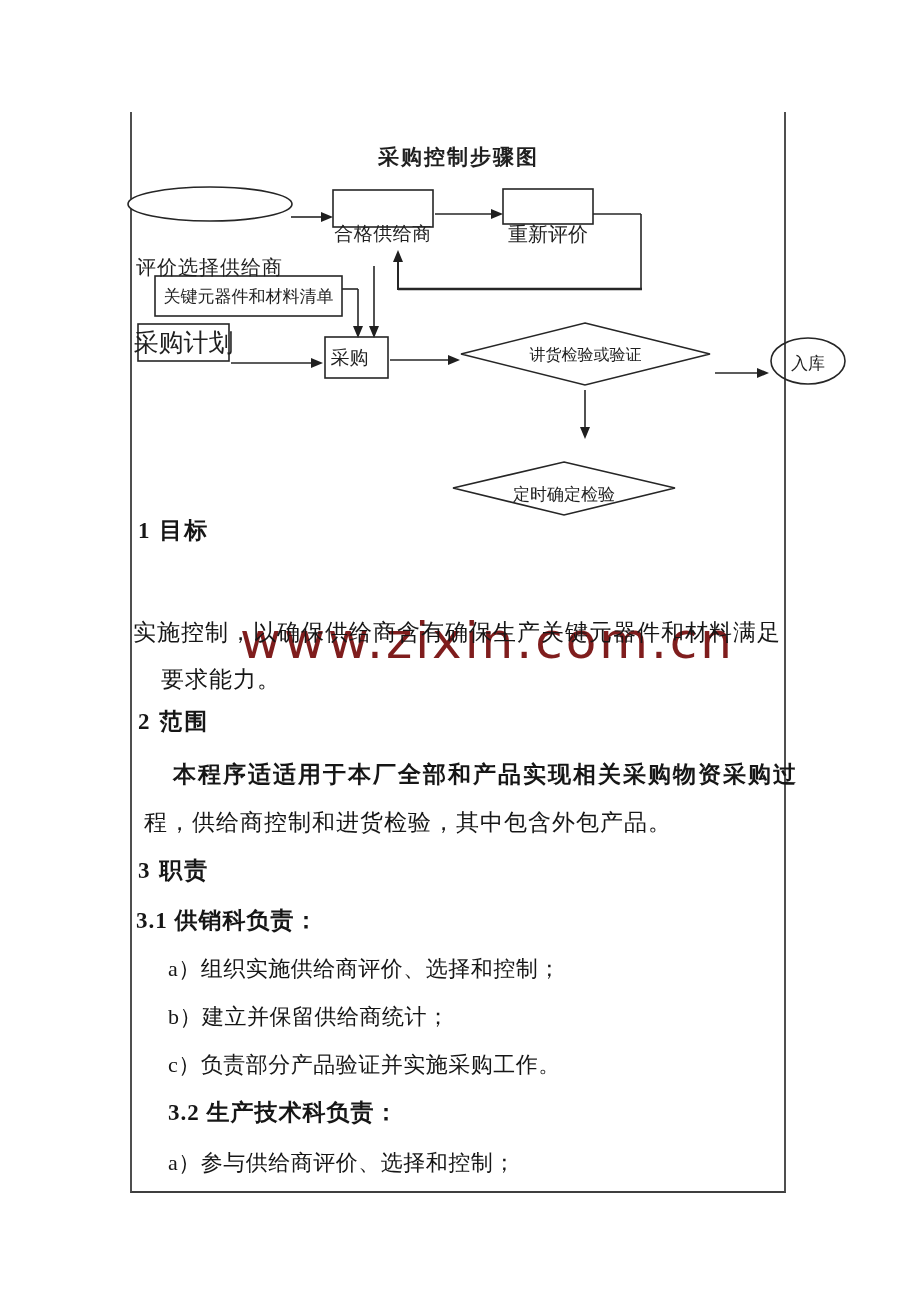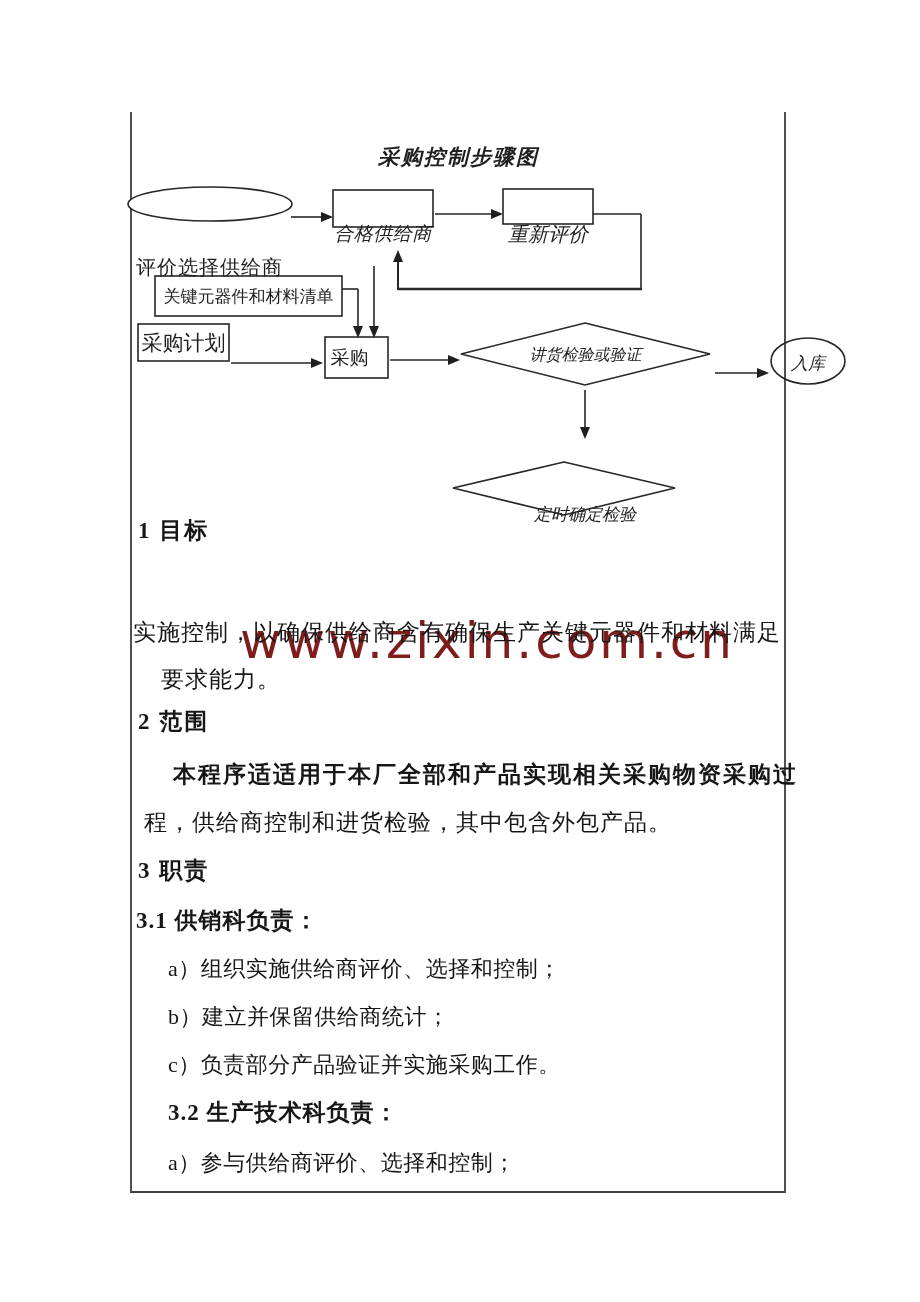--- a/index.html
+++ b/index.html
@@ -7,21 +7,21 @@
     position:relative;width:920px;height:1302px;background:#ffffff;overflow:hidden;
     font-family:"Liberation Serif","DejaVu Serif",serif;color:#1c1c1c;
   }
   .doc-border{
     position:absolute;left:130px;top:112px;width:656px;height:1081px;
     border-left:2px solid #4f4f4f;border-right:2px solid #4f4f4f;border-bottom:2px solid #3f3f3f;
     box-sizing:border-box;z-index:0;
   }
   svg.flow{position:absolute;left:0;top:0;z-index:2;}
   .lbl{position:absolute;z-index:3;white-space:nowrap;color:#1f1f1f;}
-  .center{text-align:center;font-style:italic;}
+  .center{text-align:center;}
   .flex-c{display:flex;align-items:center;justify-content:center;}
   .t{position:absolute;z-index:2;white-space:nowrap;font-size:23px;line-height:30px;letter-spacing:1px;color:#161616;}
   .b{font-weight:bold;}
   .item{font-size:22px;letter-spacing:0.5px;}
   .watermark{
     position:absolute;z-index:1;font-family:"DejaVu Sans","Liberation Sans",sans-serif;
     font-size:50px;letter-spacing:3px;color:#7f1d1d;font-weight:400;
   }
   .ftitle{font-weight:bold;font-size:21px;letter-spacing:2px;}
   .clip{overflow:hidden;}
@@ -77,29 +77,29 @@
   <div class="lbl ftitle center" style="left:130px;top:143px;width:657px;">采购控制步骤图</div>
 
   <div class="lbl" style="left:136px;top:219px;font-size:20px;letter-spacing:1px;margin-top:35px;">评价选择供给商</div>
 
   <div class="lbl center" style="left:333px;top:221px;width:100px;font-size:19px;letter-spacing:0.5px;">合格供给商</div>
 
   <div class="lbl center" style="left:498px;top:221px;width:100px;font-size:20px;">重新评价</div>
 
   <div class="lbl flex-c" style="left:155px;top:276px;width:187px;height:40px;font-size:17px;">关键元器件和材料清单</div>
 
-  <div class="lbl flex-c" style="left:138px;top:324px;width:91px;height:37px;font-size:21px;">采购计划</div>
+  <div class="lbl flex-c" style="left:138px;top:324px;width:91px;height:37px;font-size:25px;">采购计划</div>
 
   <div class="lbl flex-c" style="left:325px;top:337px;width:49px;height:41px;font-size:19px;">采购</div>
 
   <div class="lbl center" style="left:461px;top:345px;width:249px;font-size:16px;">讲货检验或验证</div>
 
   <div class="lbl center" style="left:778px;top:352px;width:60px;font-size:17px;">入库</div>
 
-  <div class="lbl center clip" style="left:474px;top:482px;width:222px;height:21px;font-size:17px;line-height:25px;margin-top:20px;">定时确定检验</div>
+  <div class="lbl center clip" style="left:453px;top:482px;width:222px;height:21px;font-size:17px;line-height:25px;">定时确定检验</div>
 
   <div class="t b" style="left:138px;top:516px;letter-spacing:2px;">1 目标</div>
   <div class="t" style="left:133px;top:618px;">实施控制，以确保供给商含有确保生产关键元器件和材料满足</div>
   <div class="t" style="left:133px;top:665px;padding-left:28px;">要求能力。</div>
 
   <div class="t b" style="left:138px;top:707px;letter-spacing:2px;">2 范围</div>
   <div class="t" style="left:173px;top:760px;letter-spacing:2px;font-weight:bold;">本程序适适用于本厂全部和产品实现相关采购物资采购过</div>
   <div class="t" style="left:133px;top:808px;padding-left:11px;">程，供给商控制和进货检验，其中包含外包产品。</div>
 
   <div class="t b" style="left:138px;top:856px;letter-spacing:2px;">3 职责</div>

